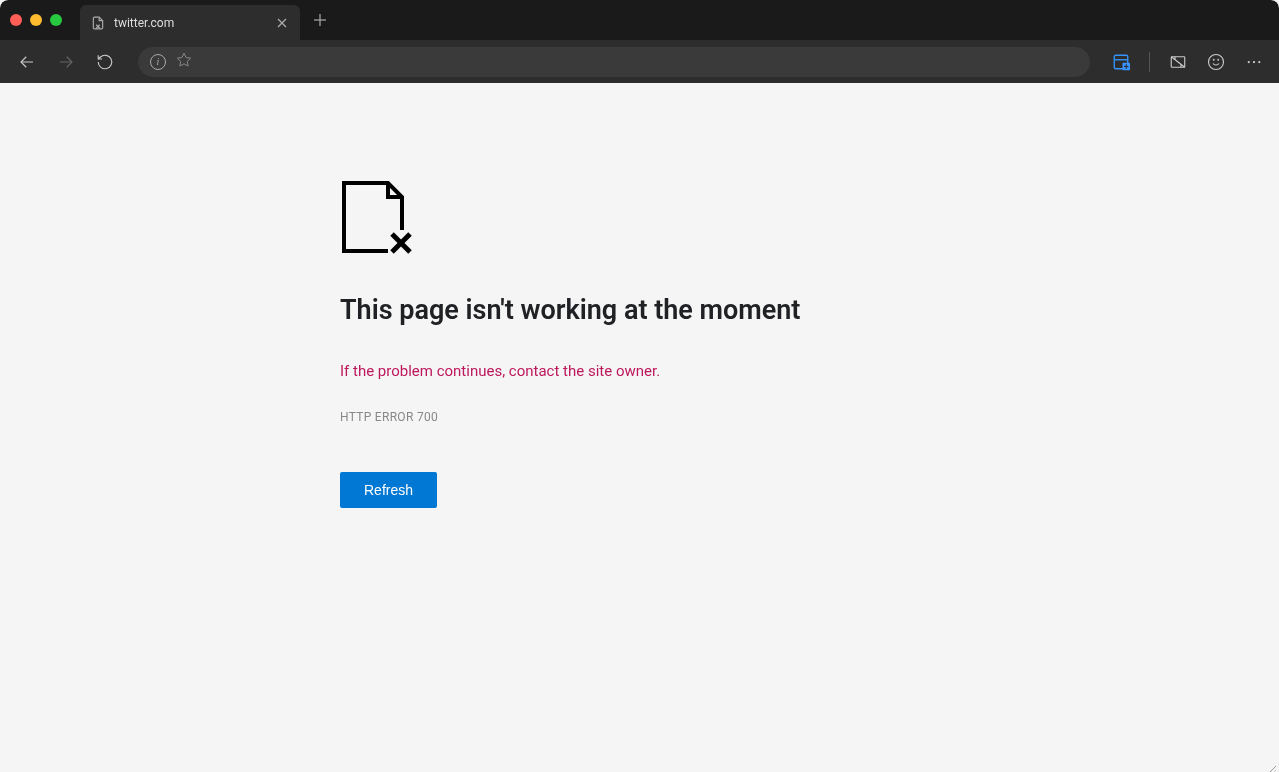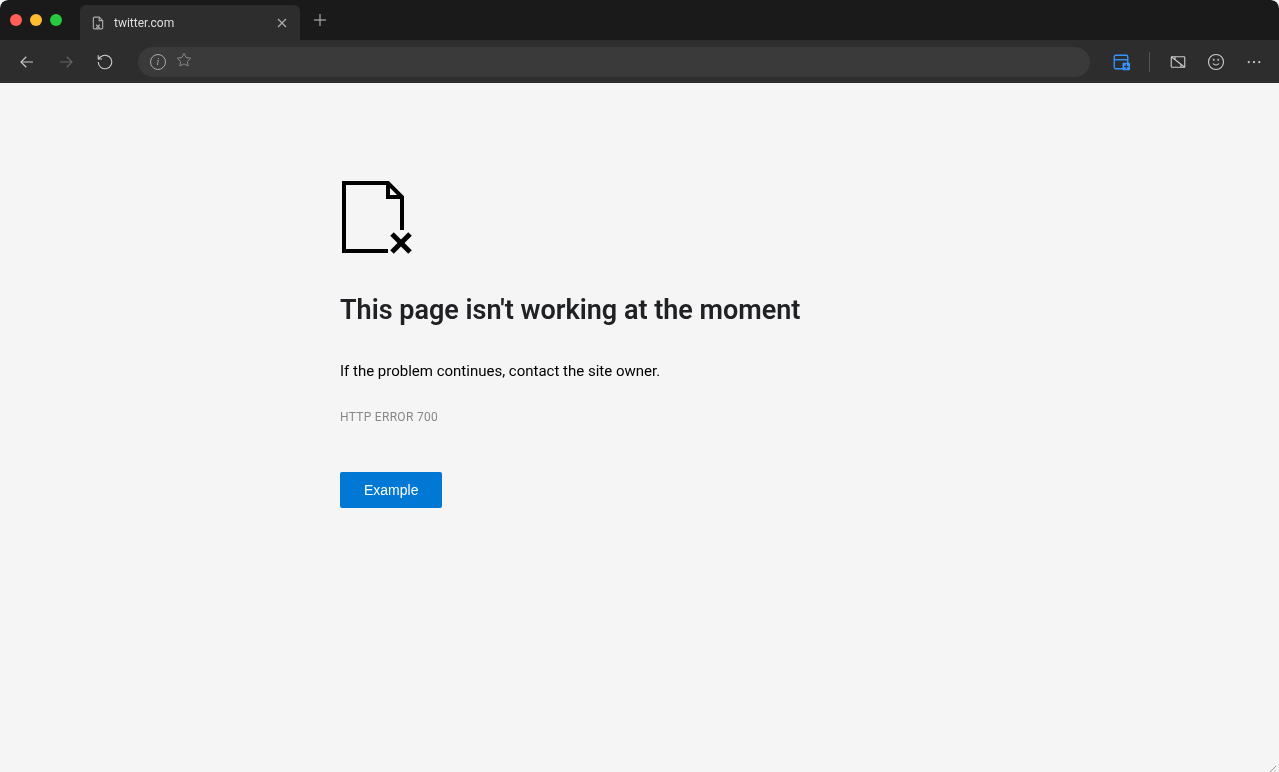--- a/index.html
+++ b/index.html
@@ -169,21 +169,21 @@
       margin-bottom: 35px;
     }
     .error-title {
       font-size: 27px;
       font-weight: 600;
       color: #202124;
       margin-bottom: 36px;
     }
     .error-message {
       font-size: 15px;
-      color: #000000;
+      color: #be185d;
       margin-bottom: 30px;
     }
     .error-code {
       font-size: 12px;
       color: #888;
       margin-bottom: 48px;
       letter-spacing: 0.3px;
     }
     .refresh-btn {
       background: #0078d4;
@@ -309,20 +309,20 @@
       <line x1="52" y1="55" x2="70" y2="73" stroke-width="5"></line>
       <line x1="70" y1="55" x2="52" y2="73" stroke-width="5"></line>
       <rect x="48" y="51" width="26" height="26" fill="#f5f5f5" stroke="none"></rect>
       <line x1="52" y1="55" x2="70" y2="73" stroke-width="5"></line>
       <line x1="70" y1="55" x2="52" y2="73" stroke-width="5"></line>
     </svg>
   </div>
   <h1 class="error-title">This page isn't working at the moment</h1>
   <p class="error-message">If the problem continues, contact the site owner.</p>
   <p class="error-code">HTTP ERROR 700</p>
-  <button class="refresh-btn">Example</button>
+  <button class="refresh-btn">Refresh</button>
   <div class="resize-grip">
     <svg width="10" height="10" viewBox="0 0 10 10" stroke="#999" stroke-width="1">
       <line x1="2" y1="10" x2="10" y2="2"></line>
       <line x1="6" y1="10" x2="10" y2="6"></line>
     </svg>
   </div>
 </div>
 
 </body></html>

